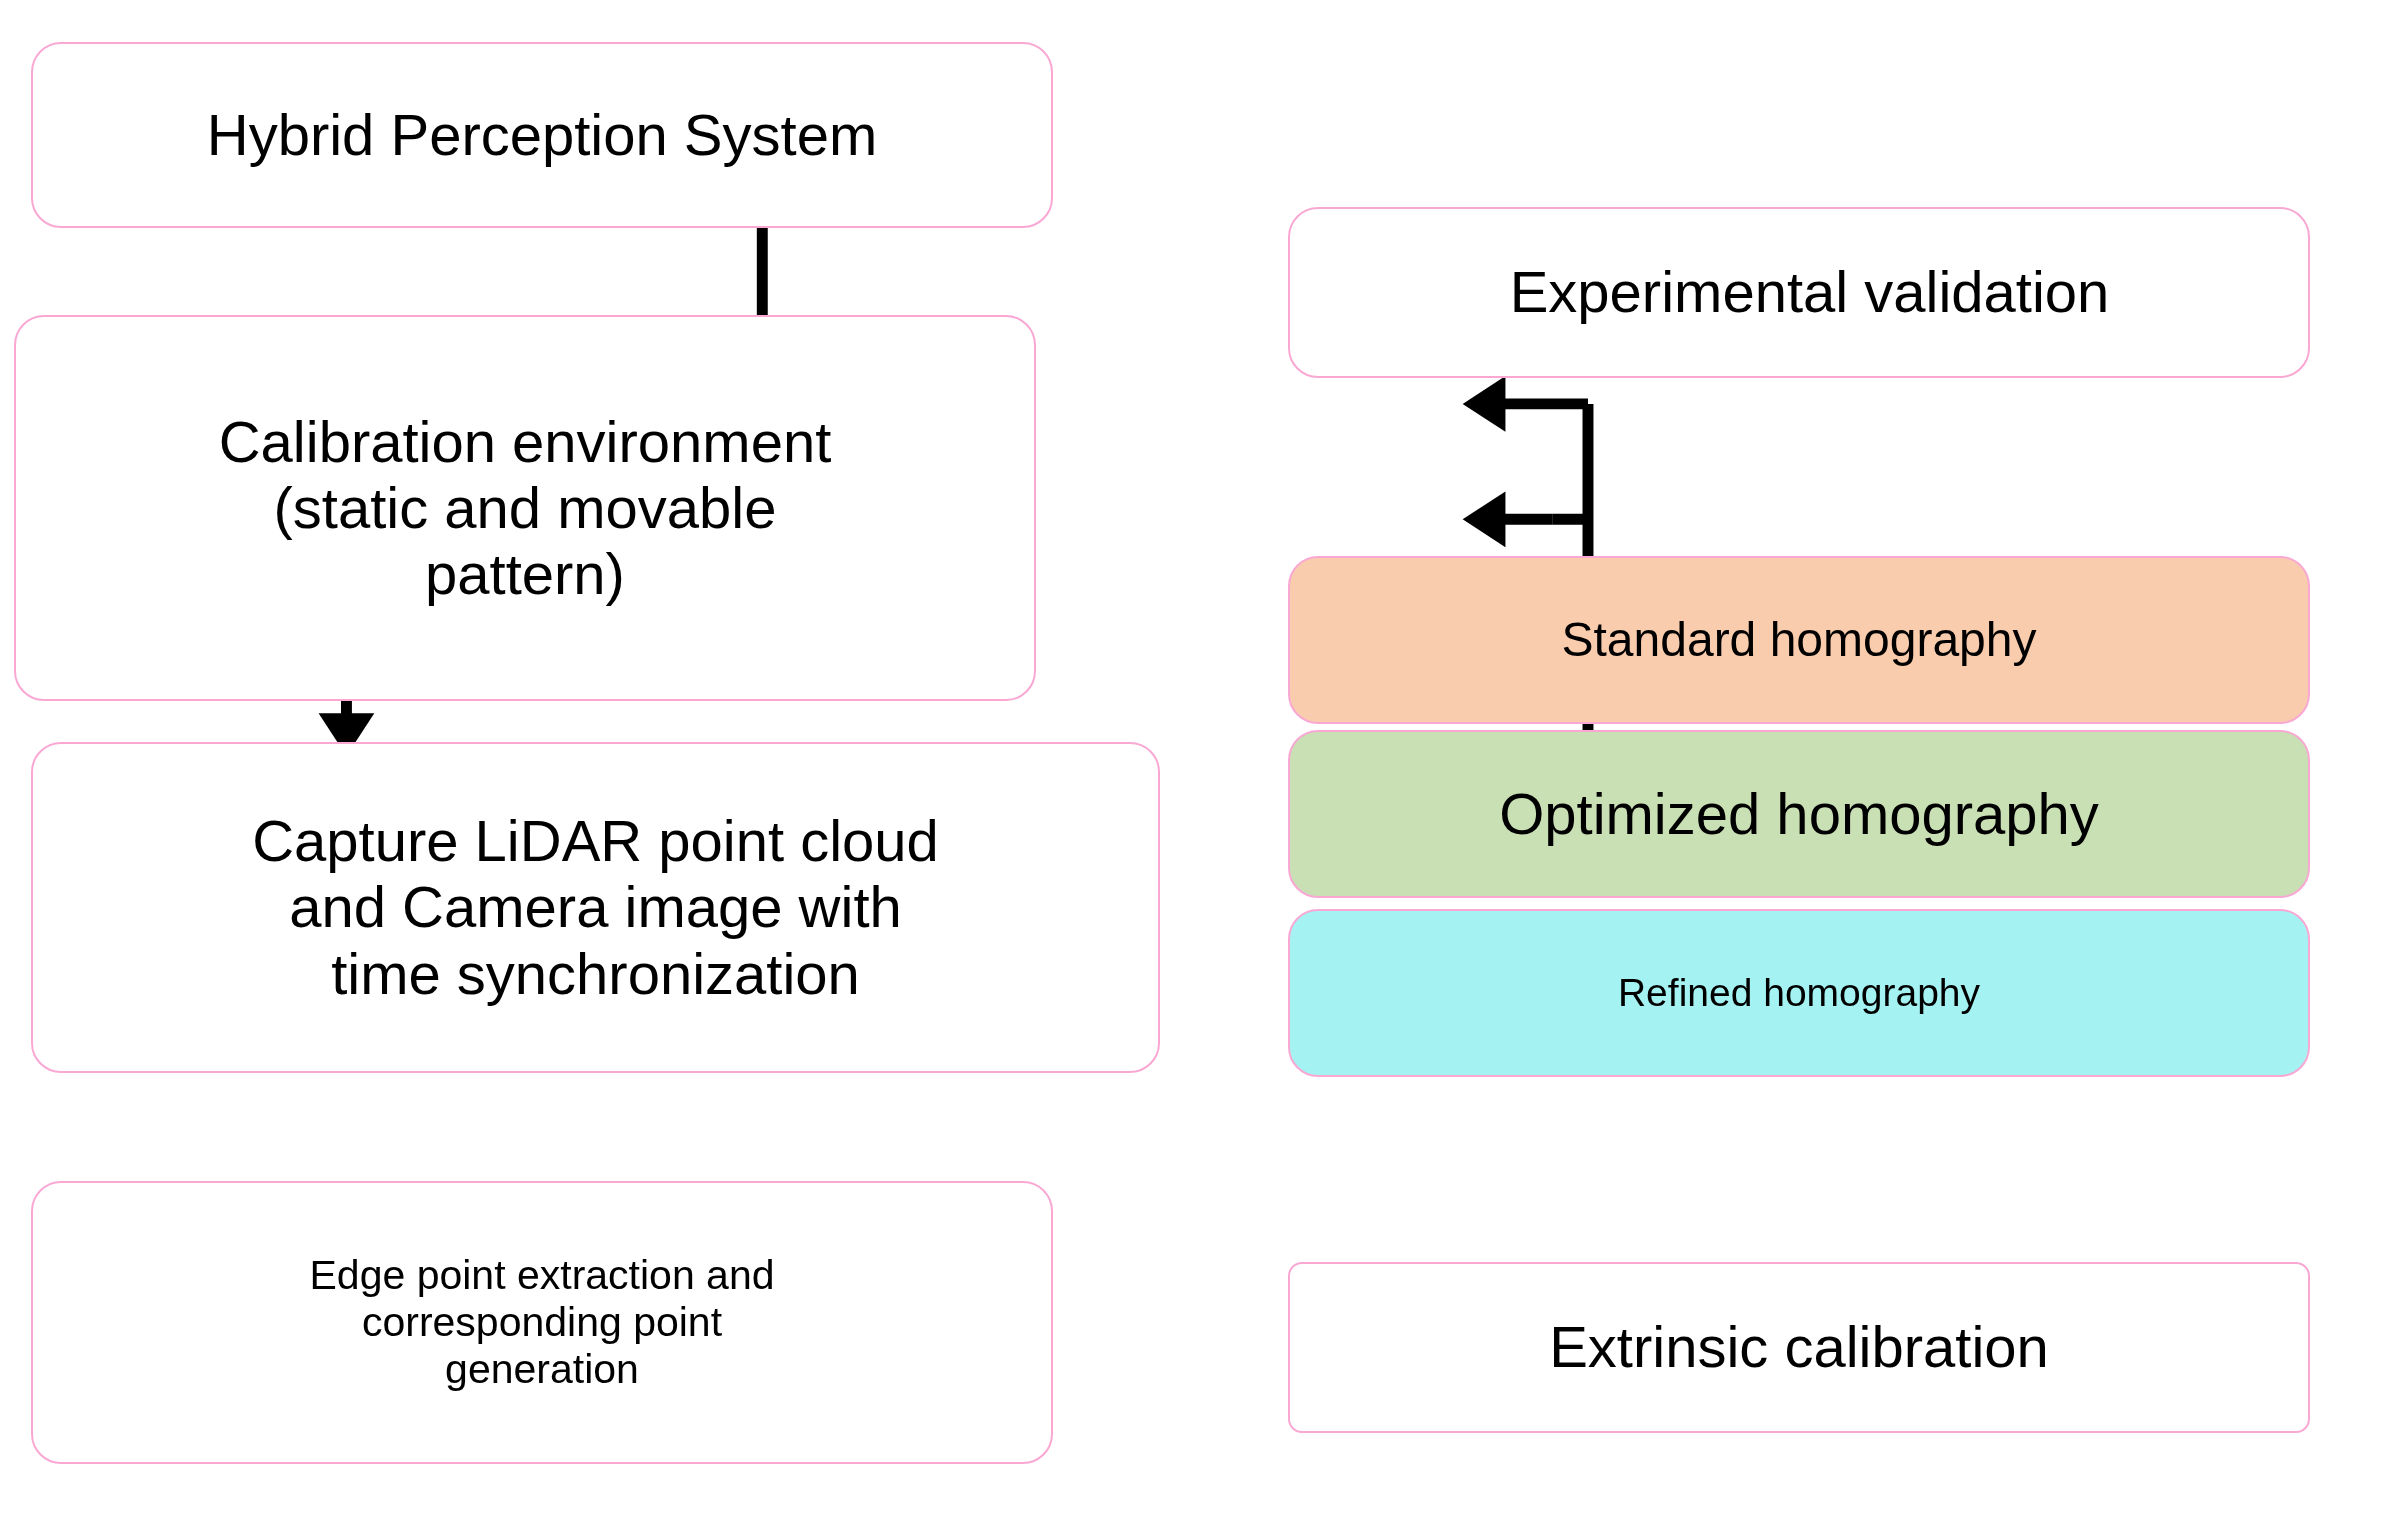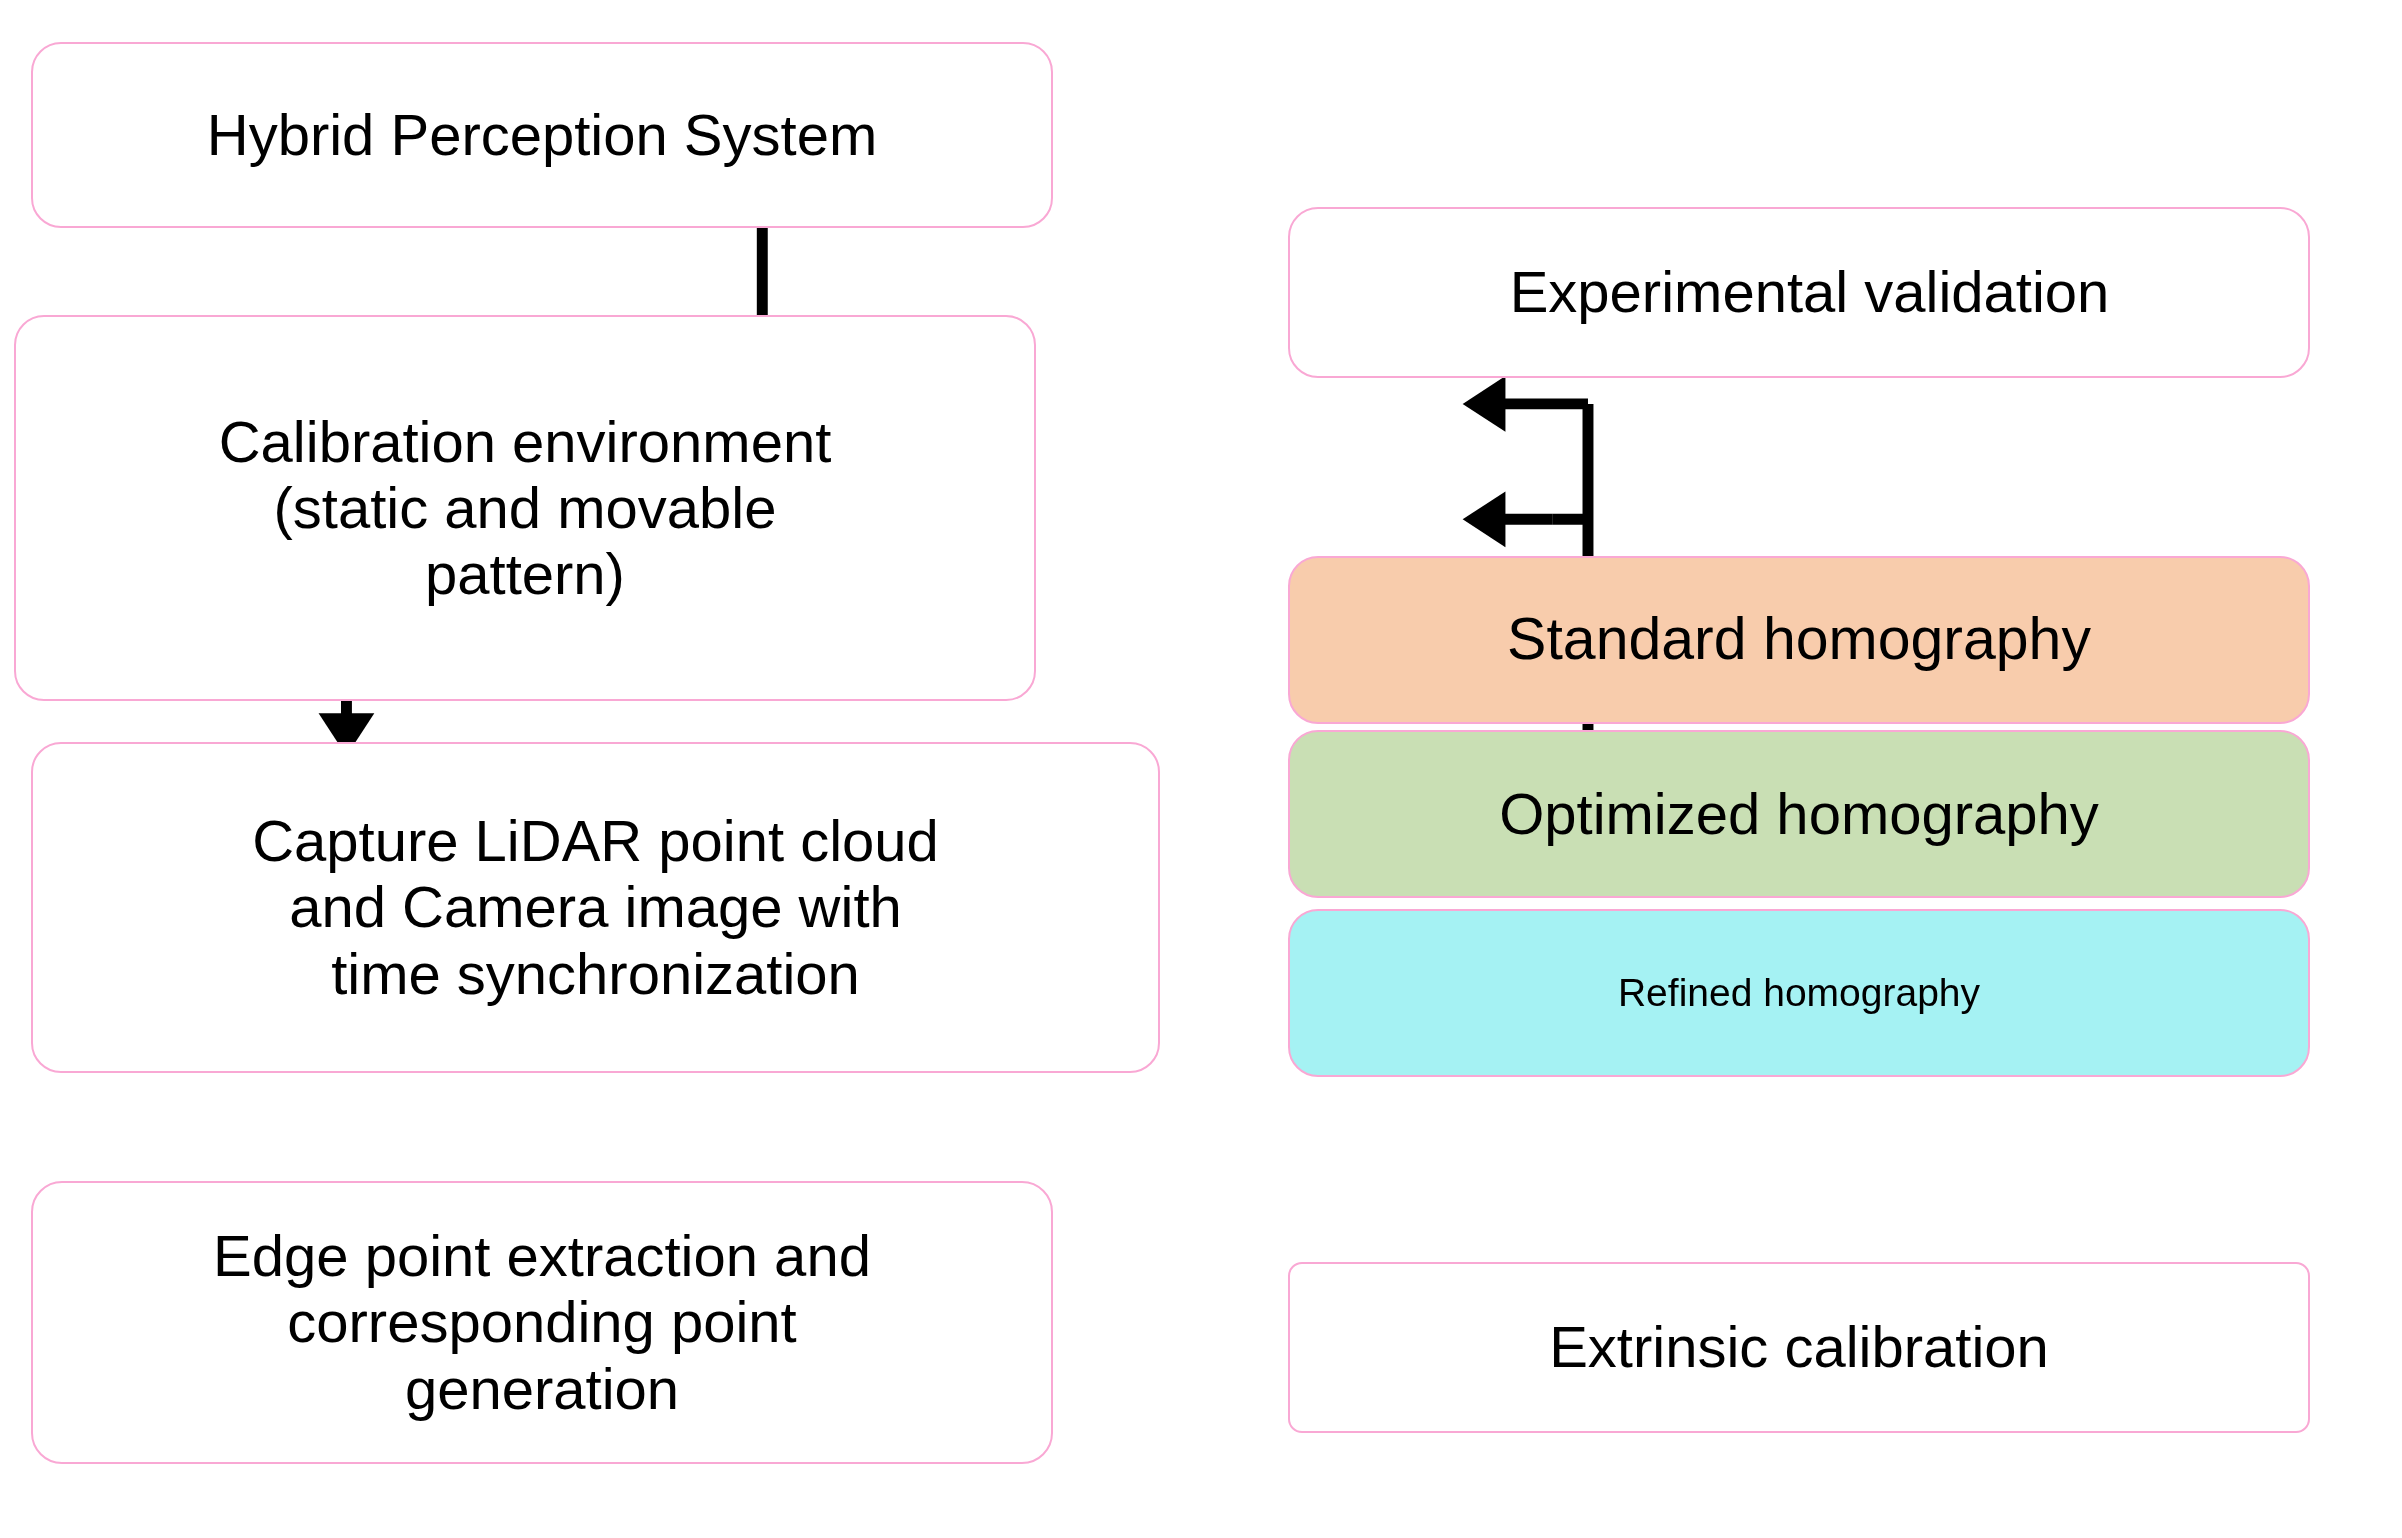--- a/index.html
+++ b/index.html
@@ -116,29 +116,29 @@
       <div class="node" style="left: 14px; top: 315px; width: 1022px; height: 386px; background: rgb(255, 255, 255); font-size: 58px;">
         <span class="label">Calibration environment
 (static and movable
 pattern)</span>
       </div>
       <div class="node" style="left: 31px; top: 742px; width: 1129px; height: 331px; background: rgb(255, 255, 255); font-size: 58px;">
         <span class="label">Capture LiDAR point cloud
 and Camera image with
 time synchronization</span>
       </div>
-      <div class="node" style="left: 31px; top: 1181px; width: 1022px; height: 283px; background: rgb(255, 255, 255); font-size: 58px; border-radius: 31px;">
+      <div class="node" style="left: 31px; top: 1181px; width: 1022px; height: 283px; background: rgb(255, 255, 255); font-size: 41px;">
         <span class="label">Edge point extraction and
 corresponding point
 generation</span>
       </div>
       <div class="node" style="left: 1288px; top: 207px; width: 1022px; height: 171px; background: rgb(255, 255, 255); font-size: 58px; padding-left: 21px;">
         <span class="label">Experimental validation</span>
       </div>
-      <div class="node" style="left: 1288px; top: 556px; width: 1022px; height: 168px; background: rgb(248, 204, 172); font-size: 59px;">
+      <div class="node" style="left: 1288px; top: 556px; width: 1022px; height: 168px; background: rgb(248, 204, 172); font-size: 48px;">
         <span class="label">Standard homography</span>
       </div>
       <div class="node" style="left: 1288px; top: 730px; width: 1022px; height: 168px; background: rgb(201, 223, 180); font-size: 58px;">
         <span class="label">Optimized homography</span>
       </div>
       <div class="node" style="left: 1288px; top: 909px; width: 1022px; height: 168px; background: rgb(165, 242, 243); font-size: 39px;">
         <span class="label">Refined homography</span>
       </div>
       <div class="node" style="left: 1288px; top: 1262px; width: 1022px; height: 171px; background: rgb(255, 255, 255); font-size: 58px; border-radius: 14px;">
         <span class="label">Extrinsic calibration</span>

